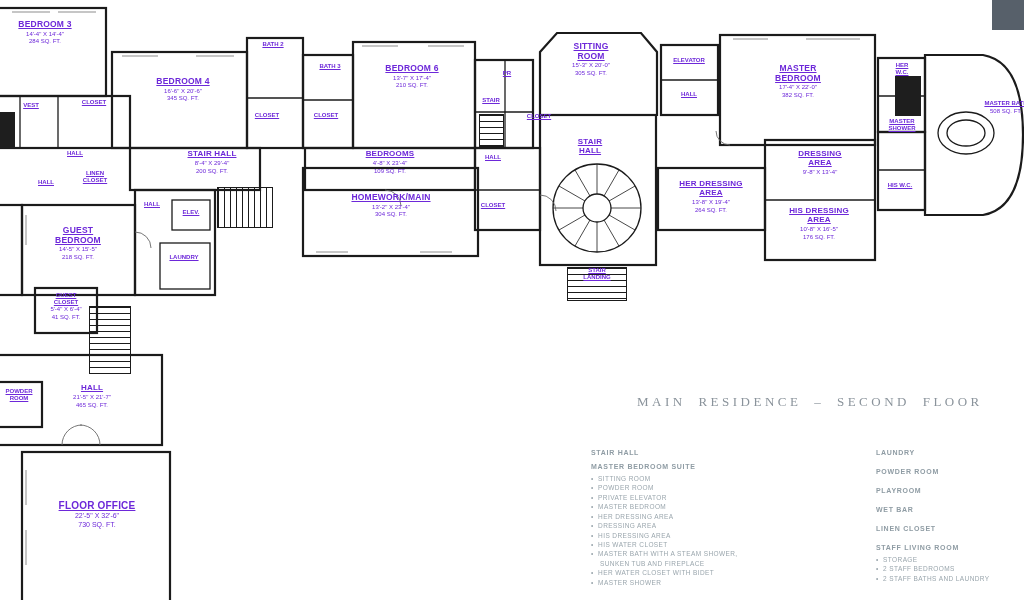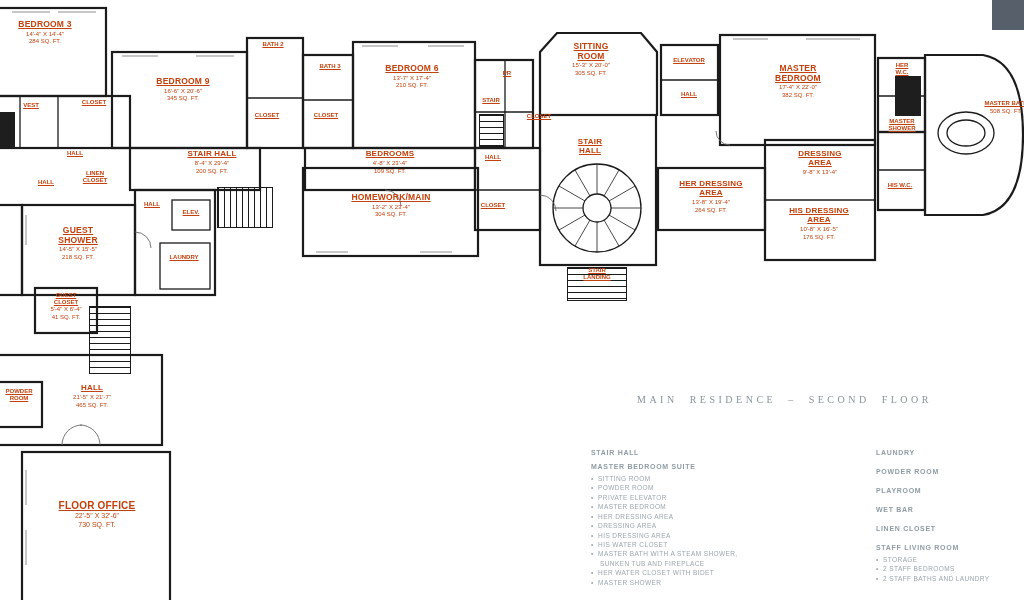--- a/index.html
+++ b/index.html
@@ -2,29 +2,29 @@
 <html><head>
 <meta charset="utf-8">
 <style>
   *{margin:0;padding:0;box-sizing:border-box}
   html,body{width:1024px;height:600px}
   body{position:relative;background:#ffffff;overflow:hidden;font-family:"Liberation Sans",sans-serif}
   svg.plan{position:absolute;left:0;top:0;z-index:0}
   .treads{position:absolute;z-index:1;border:1.6px solid #1b1b1b}
   .treads.v{background:repeating-linear-gradient(90deg,#1b1b1b 0 1px,transparent 1px 6px)}
   .treads.h{background:repeating-linear-gradient(180deg,#1b1b1b 0 1px,transparent 1px 6px)}
-  .lbl{position:absolute;z-index:2;transform:translateX(-50%);text-align:center;color:#c2410c;line-height:1.12;white-space:nowrap}
+  .lbl{position:absolute;z-index:2;transform:translateX(-50%);text-align:center;color:#6d28d9;line-height:1.12;white-space:nowrap}
   .lbl.wrap{white-space:normal}
   .rn{font-size:8px;font-weight:700;text-decoration:underline;letter-spacing:.2px}
   .lbl.sm .rn{font-size:6px;letter-spacing:0}
   .lbl.big .rn{font-size:8.5px}
   .lbl.xl .rn{font-size:10px}
   .rd{font-size:6px;margin-top:1px;font-weight:400}
   .lbl.xl .rd{font-size:7px}
-  .title{position:absolute;z-index:2;font-family:"Liberation Serif",serif;font-size:10px;letter-spacing:3.5px;word-spacing:6px;color:#8a939b;white-space:nowrap}
+  .title{position:absolute;z-index:2;font-family:"Liberation Serif",serif;font-size:13px;letter-spacing:3.5px;word-spacing:6px;color:#8a939b;white-space:nowrap}
   .lcol{position:absolute;z-index:2}
   .lg-h{font-size:7px;font-weight:700;color:#8f9ca4;letter-spacing:.7px;margin-bottom:4px}
   .lg-h.sp{margin-bottom:12px}
   .lg-h.mt{margin-top:7px}
   .lg-i{font-size:6.5px;color:#9aa6ad;letter-spacing:.4px;line-height:1.45;padding-left:9px;text-indent:-9px}
   .lg-i::before{content:"\2022\00a0\00a0"}
 </style>
 </head>
 <body>
 
@@ -131,21 +131,21 @@
 <div class="treads h" style="left:89px;top:306px;width:42px;height:68px"></div>
 <div class="treads h" style="left:567px;top:267px;width:60px;height:34px"></div>
 <div class="treads h" style="left:479px;top:114px;width:25px;height:33px"></div>
 
 <div class="lbl big" style="left:45px;top:20px">
   <div class="rn">BEDROOM 3</div>
   <div class="rd">14'-4" X 14'-4"</div>
   <div class="rd">284 SQ. FT.</div>
 </div>
 <div class="lbl big" style="left:183px;top:77px">
-  <div class="rn">BEDROOM 9</div>
+  <div class="rn">BEDROOM 4</div>
   <div class="rd">16'-6" X 20'-6"</div>
   <div class="rd">345 SQ. FT.</div>
 </div>
 <div class="lbl sm" style="left:273px;top:41px">
   <div class="rn">BATH 2</div>
 </div>
 <div class="lbl sm" style="left:330px;top:63px">
   <div class="rn">BATH 3</div>
 </div>
 <div class="lbl sm" style="left:267px;top:112px">
@@ -239,21 +239,21 @@
 <div class="lbl wrap" style="left:820px;top:150px;width:58px">
   <div class="rn">DRESSING AREA</div>
   <div class="rd">9'-8" X 13'-4"</div>
 </div>
 <div class="lbl wrap" style="left:819px;top:207px;width:78px">
   <div class="rn">HIS DRESSING AREA</div>
   <div class="rd">10'-8" X 16'-5"</div>
   <div class="rd">176 SQ. FT.</div>
 </div>
 <div class="lbl big wrap" style="left:78px;top:226px;width:60px">
-  <div class="rn">GUEST SHOWER</div>
+  <div class="rn">GUEST BEDROOM</div>
   <div class="rd">14'-5" X 15'-5"</div>
   <div class="rd">218 SQ. FT.</div>
 </div>
 <div class="lbl sm" style="left:152px;top:201px">
   <div class="rn">HALL</div>
 </div>
 <div class="lbl sm" style="left:191px;top:209px">
   <div class="rn">ELEV.</div>
 </div>
 <div class="lbl sm wrap" style="left:184px;top:254px;width:34px">

